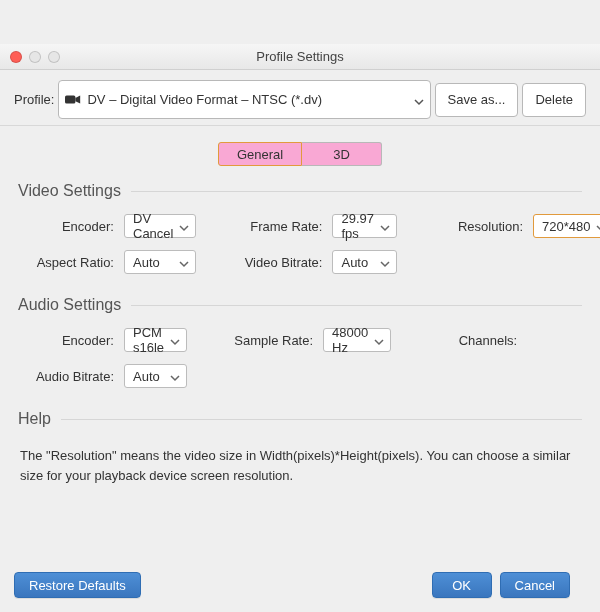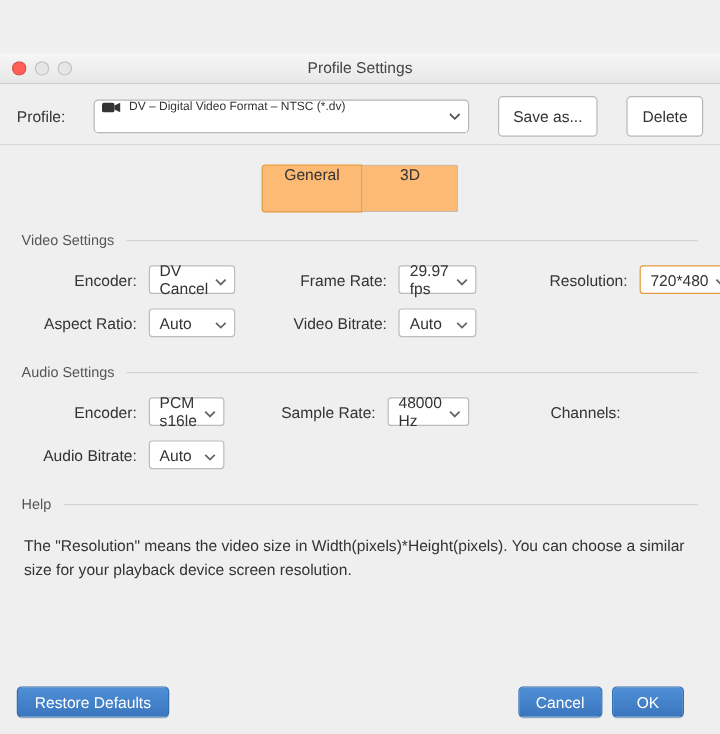--- a/index.html
+++ b/index.html
@@ -33,34 +33,34 @@
   }
   .tbtn.close { background: #ff5f57; }
   .tbtn.min   { background: #e6e6e6; }
   .tbtn.max   { background: #e6e6e6; }
   .title {
     position: absolute; left: 0; right: 0; text-align: center;
     font-size: 13px; color: #444; pointer-events: none;
   }
   .toolbar {
     padding: 10px 14px 6px 14px;
-    display: flex; align-items: center; gap: 24px;
+    display: flex; align-items: center; gap: 4px;
     border-bottom: 1px solid #d8d8d8;
   }
   .label { color: #333; }
   .profile-select {
     flex: 1;
     background: #fff;
     border: 1px solid #b8b8b8;
     border-radius: 4px;
-    height: 28px;
-    display: flex; 
+    height: 39px;
+    display: flex; align-items: center;
     padding: 0 22px 0 6px;
     position: relative;
-    font-size: 10px;
+    font-size: 13px;
   }
   .profile-select .ico {
     width: 16px; height: 12px; margin-right: 6px;
     display: inline-block;
   }
   .chev {
     position: absolute; right: 6px; top: 50%; transform: translateY(-50%);
     width: 10px; height: 10px;
   }
   .btn {
@@ -68,31 +68,31 @@
     height: 24px; padding: 16px 12px; font-size: 13px; color: #333;
     display: inline-flex; align-items: center; justify-content: center;
     cursor: default;
   }
 
   .content { padding: 10px 18px 0 18px; }
 
   .tabbar { display: flex; justify-content: center; margin: 6px 0 16px 0; }
   .tabgroup { display: inline-flex; }
   .tab {
-    height: 40px; min-width: 80px; padding: 0 18px;
-    display: inline-flex; justify-content: center;
-    background: #fdba74; border: 1px solid #b8b8b8; font-size: 13px;
+    height: 24px; min-width: 80px; padding: 0 18px;
+    display: inline-flex; align-items: center; justify-content: center;
+    background: #f9a8d4; border: 1px solid #b8b8b8; font-size: 13px;
   }
   .tab.first { border-radius: 3px 0 0 3px; }
   .tab.last  { border-radius: 0 3px 3px 0; border-left: none; }
   .tab.active { border-color: #e19a3c; color: #333; position: relative; z-index: 1; }
 
   .groupbox { margin-bottom: 22px; }
   .legend {
-    display: flex; align-items: center; color: #555; font-size: 12px;
+    display: flex; align-items: center; color: #555; font-size: 16px;
     margin-bottom: 14px;
   }
   .legend .rule {
     flex: 1; height: 1px; background: #d6d6d6; margin-left: 10px;
   }
 
   .rows { display: grid; grid-template-columns: 1fr 1fr 1fr; column-gap: 30px; row-gap: 12px; }
   .field { display: flex; align-items: center; }
   .flabel {
     width: 96px; text-align: right; margin-right: 10px; color: #333;
@@ -273,19 +273,19 @@
     <div class="help-text">The "Resolution" means the video size in Width(pixels)*Height(pixels).  You can choose a similar size for your playback device screen resolution.</div>
   </div>
 
 </div>
 
 <div class="footer">
   <div class="pbtn">
       <span>Restore Defaults</span>
     </div>
   <div class="spacer"></div>
+  <div class="pbtn" style="min-width:60px;justify-content:center">
+      <span>OK</span>
+    </div>
   <div class="pbtn">
       <span>Cancel</span>
     </div>
-  <div class="pbtn" style="min-width:60px;justify-content:center">
-      <span>OK</span>
-    </div>
 </div>
 
 </body></html>

